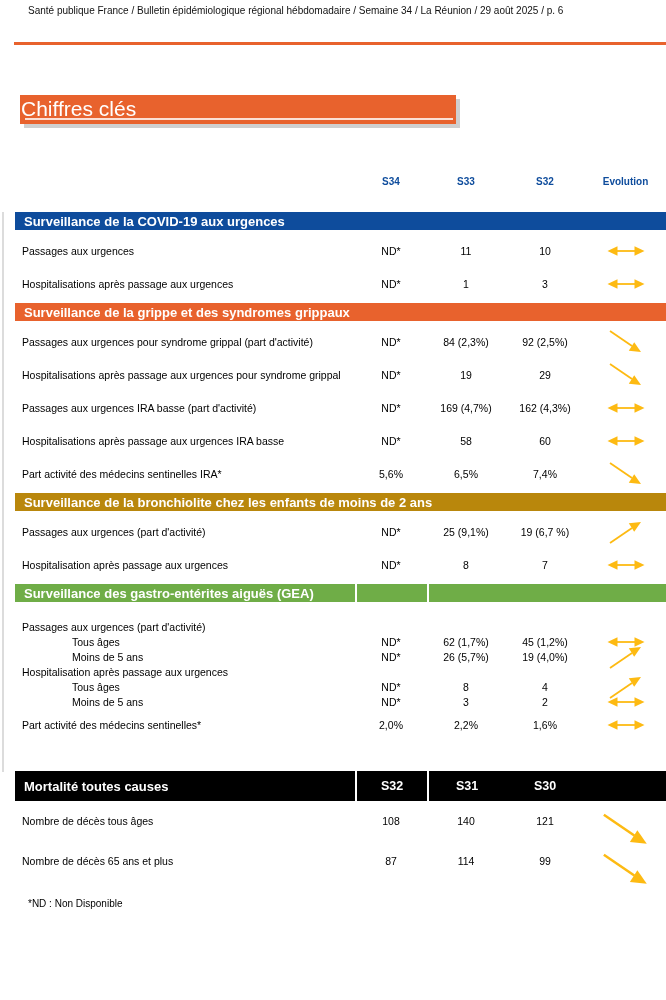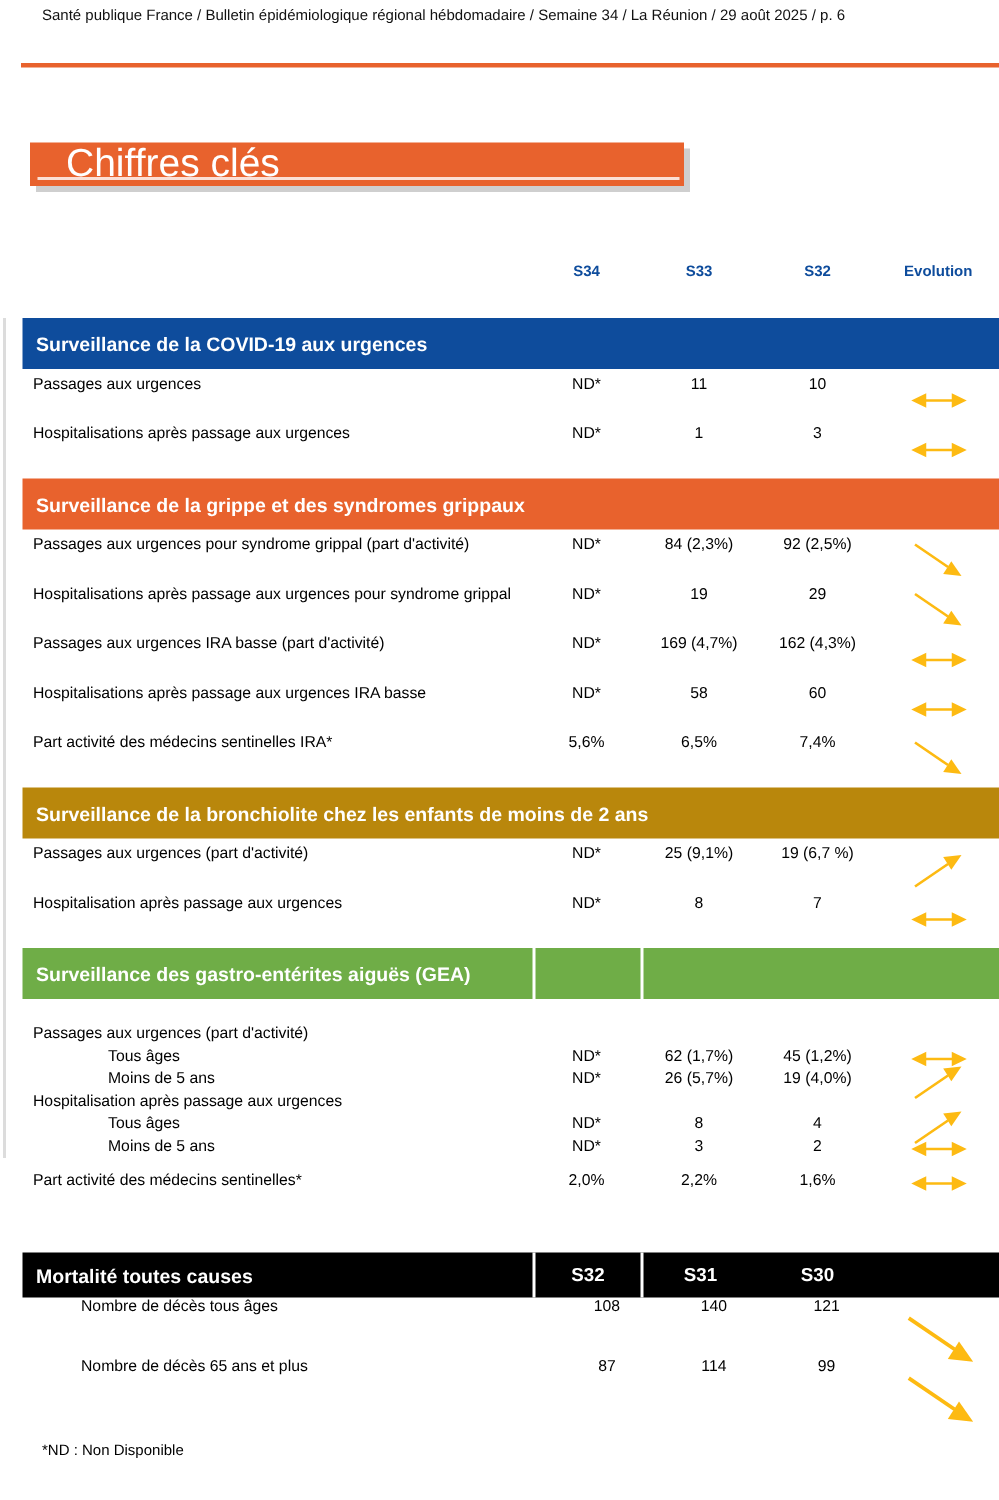--- a/index.html
+++ b/index.html
@@ -4,57 +4,57 @@
 <style>
   html,body{margin:0;padding:0;}
   body{
     width:666px;height:1000px;background:#fff;position:relative;overflow:hidden;
     font-family:"Liberation Sans", sans-serif;color:#000;
   }
   .meta{position:absolute;top:5px;left:28px;font-size:10px;color:#111;white-space:nowrap;}
   .rule{position:absolute;top:42px;left:14px;width:652px;height:3px;background:#E8622D;}
   .banner{
     position:absolute;top:95px;left:20px;width:436px;height:29px;background:#E8622D;
-    box-shadow:4px 4px 0 #cfcfcf;color:#fff;font-size:26px;line-height:27px;padding-left:24px;
+    box-shadow:4px 4px 0 #cfcfcf;color:#fff;font-size:21px;line-height:27px;padding-left:1px;
     box-sizing:border-box;
   }
   .banner-ul{position:absolute;left:5px;right:3px;bottom:4px;height:2px;background:rgba(255,255,255,.8);}
   .colhead{position:absolute;top:176px;left:0;width:666px;display:flex;
     font-weight:bold;color:#0E4C9C;font-size:10px;}
   .sp{width:355px;}
   .c1{width:72px;text-align:center;}
   .c2{width:78px;text-align:center;}
   .c3{width:80px;text-align:center;}
   .c4{width:81px;text-align:center;}
   .content{position:absolute;top:212px;left:0;width:666px;}
   .edge-line{position:absolute;top:212px;left:2px;width:2px;height:560px;background:#DCDCDC;}
 
-  .bar{margin-left:15px;height:34px;color:#fff;font-weight:bold;font-size:13px;
+  .bar{margin-left:15px;height:18px;color:#fff;font-weight:bold;font-size:13px;
     display:flex;align-items:center;box-sizing:border-box;}
   .bartitle{width:340px;padding-left:9px;box-sizing:border-box;white-space:nowrap;}
   .bcell{height:100%;box-sizing:border-box;}
   .div-left{border-left:2px solid #fff;}
   .bcell-rest{flex:1;height:100%;}
 
   .secbody{padding-top:4px;padding-bottom:3px;}
   .secbody.tight{padding-top:17px;padding-bottom:0;}
-  .row{display:flex;height:33px;padding-left:22px;font-size:10.5px;}
+  .row{display:flex;align-items:center;height:33px;padding-left:22px;font-size:10.5px;}
   .secbody.tight .row{height:15px;}
   .row.spaced{margin-top:8px;height:20px;}
   .lbl{width:333px;box-sizing:border-box;}
   .lbl.indent{padding-left:50px;}
   .lbl.group{width:auto;}
   .val{font-size:10.5px;}
   .evo{display:flex;justify-content:center;align-items:center;overflow:visible;}
   .evo svg{display:block;}
 
   .mort{margin-top:39px;}
   .mort-bar{height:30px;background:#000000;}
   .mort-col{display:flex;align-items:center;justify-content:center;font-size:12.5px;font-weight:bold;color:#fff;}
-  .mort-row{height:40px;margin-left:32px;}
+  .mort-row{height:40px;}
   .mort-row .evo svg{transform:translateY(9px);}
   .footnote{margin-top:17px;margin-left:28px;font-size:10px;}
 </style>
 </head>
 <body>
 
 <div class="meta">Santé publique France / Bulletin épidémiologique régional hébdomadaire / Semaine 34 / La Réunion / 29 août 2025 / p. 6</div>
 <div class="rule"></div>
 
 <div class="banner">

